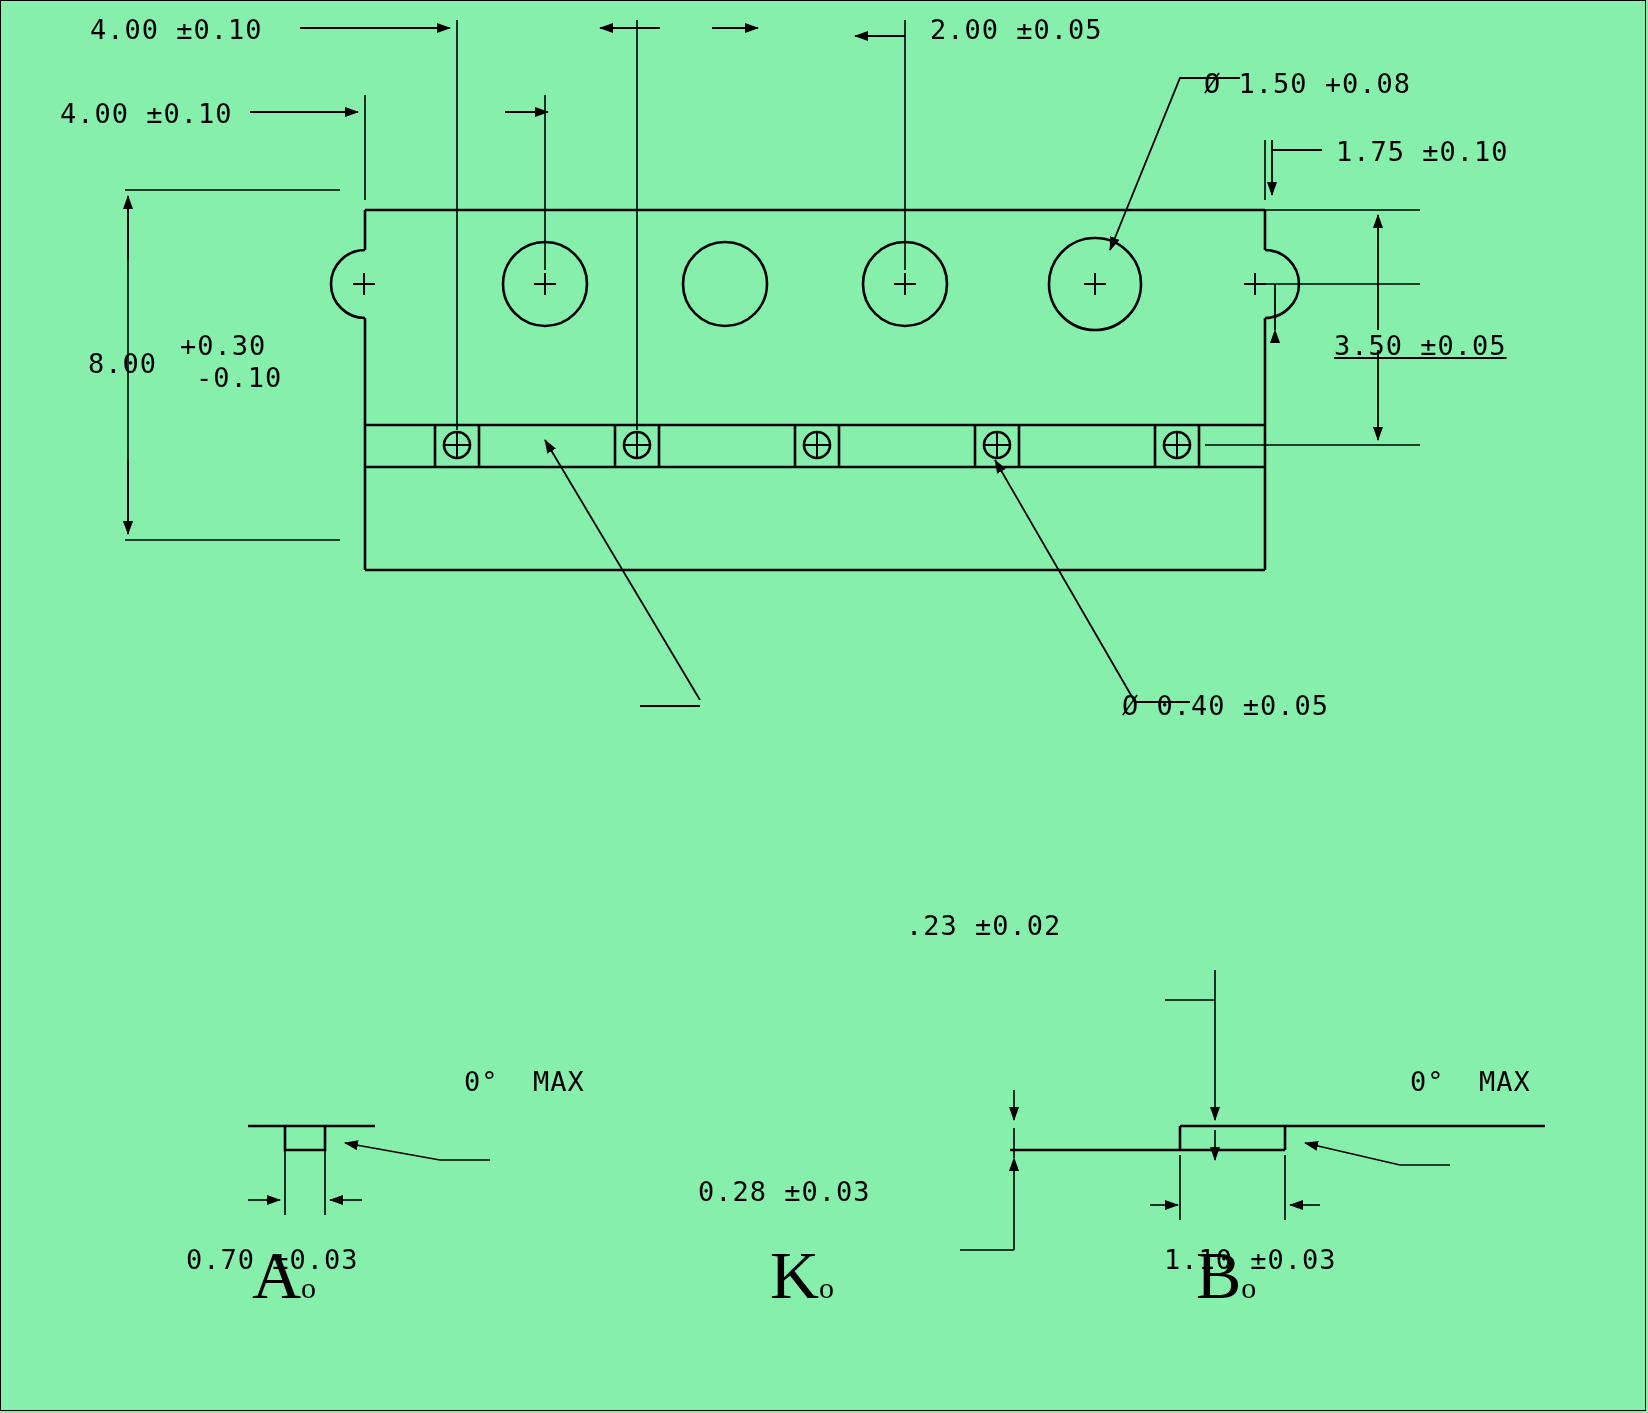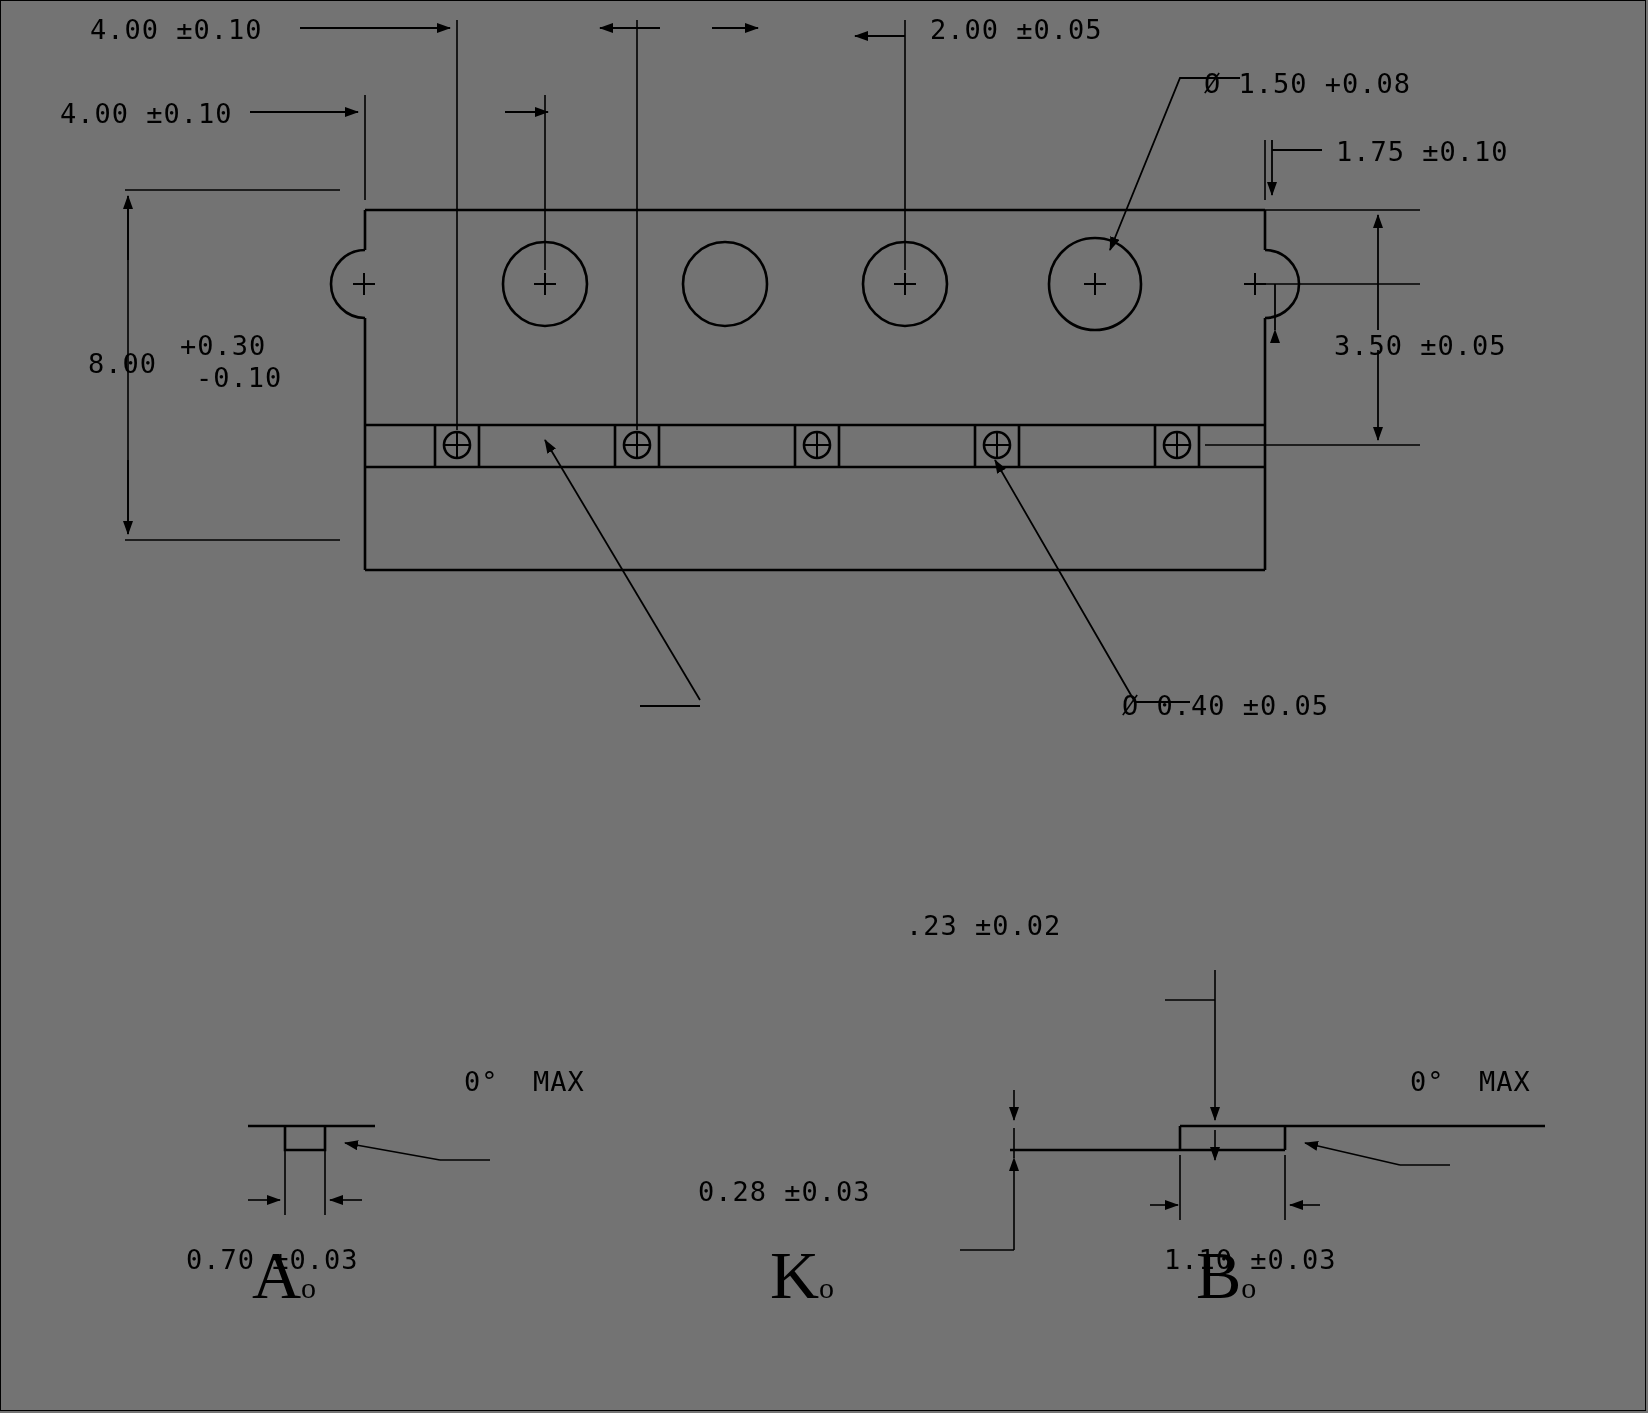--- a/index.html
+++ b/index.html
@@ -4,21 +4,21 @@
 <style>
   html, body {
     margin: 0;
     padding: 0;
     background: #ffffff;
   }
   #sheet {
     position: relative;
     width: 1648px;
     height: 1413px;
-    background: #737373;
+    background: #86efac;
     font-family: "DejaVu Sans Mono", monospace;
     overflow: hidden;
   }
   #sheet svg {
     position: absolute;
     left: 0;
     top: 0;
   }
   .dim-text {
     position: absolute;
@@ -210,21 +210,21 @@
   <div class="dim-text" style="left:90px; top:14px;">4.00 ±0.10</div>
 
   <div class="dim-text" style="left:930px; top:14px;">2.00 ±0.05</div>
 
   <div class="dim-text" style="left:60px; top:98px;">4.00 ±0.10</div>
 
   <div class="dim-text" style="left:1204px; top:68px;">Ø 1.50 +0.08</div>
 
   <div class="dim-text" style="left:1336px; top:136px;">1.75 ±0.10</div>
 
-  <div class="dim-text" style="left:1334px; top:330px;">3.50 ±0.05</div>
+  <div class="dim-text" style="left:1334px; top:330px;text-decoration:underline;">3.50 ±0.05</div>
 
   <div class="dim-text" style="left:88px; top:348px;">8.00</div>
   <div class="dim-text" style="left:180px; top:330px;">+0.30</div>
   <div class="dim-text" style="left:184px; top:362px;margin-left:12px;">-0.10</div>
 
 
   <div class="dim-text" style="left:1122px; top:652px;margin-top:38px;">Ø 0.40 ±0.05</div>
 
   <div class="dim-text" style="left:464px; top:1066px;">0°  MAX</div>
   <div class="dim-text" style="left:186px; top:1244px;">0.70 ±0.03</div>

